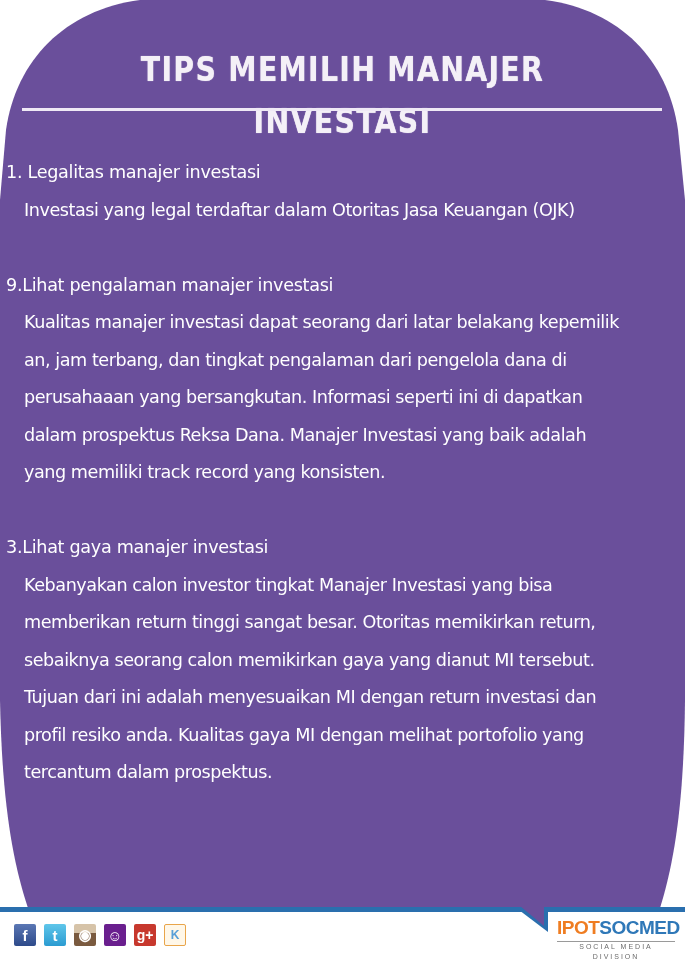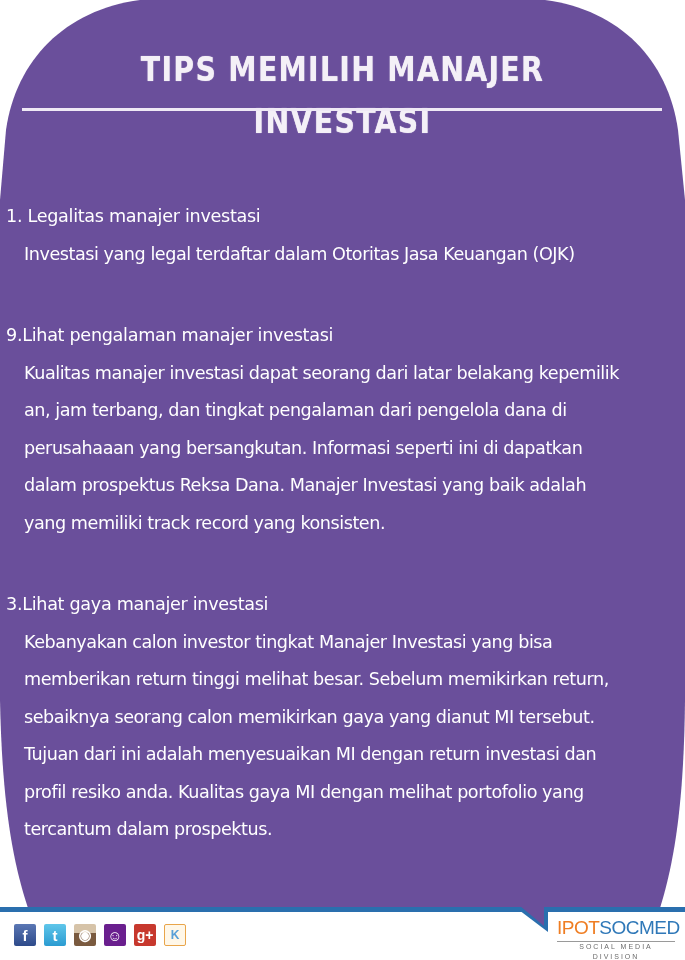--- a/index.html
+++ b/index.html
@@ -15,41 +15,41 @@
       transform: scaleX(0.86); transform-origin: center;
       text-shadow: 0 0 1px #e8e0f0;
     }
     .title-rule {
       position: absolute; left: 22px; top: 108px; width: 640px; height: 3px; background: #efe9f5;
     }
     .content {
       position: absolute; left: 6px; top: 154px; width: 675px; color: #ffffff;
       font-family: "DejaVu Sans", sans-serif; font-size: 17.6px; line-height: 37.5px;
     }
-    .section { margin-bottom: 37.5px; margin-top: 44px; }
+    .section { margin-bottom: 37.5px; }
     .section-head { white-space: nowrap; letter-spacing: -0.3px; }
     .section-body { padding-left: 18px; }
     .line { white-space: nowrap; letter-spacing: -0.45px; }
     .footer-icons {
       position: absolute; left: 14px; top: 924px; display: flex; gap: 8px;
     }
     .social {
       width: 22px; height: 22px; border-radius: 2px; display: flex; align-items: center; justify-content: center;
       font-family: "Liberation Sans", sans-serif; font-weight: bold; color: #fff; font-size: 15px;
     }
     .fb { background: linear-gradient(#5b77b4, #2d4a8a); }
     .tw { background: linear-gradient(#5fc6ea, #2b9bd1); }
     .ig { background: linear-gradient(#d6c3a8 0, #d6c3a8 40%, #7a5a3f 40%, #7a5a3f 100%); }
     .ya { background: #6a1f8e; }
     .gp { background: #c7382d; font-size: 14px; }
     .kk { background: #fff7e8; border: 1px solid #e9a54a; color: #5aa0d8; width: 20px; height: 20px; font-size: 12px; }
     .logo {
       position: absolute; left: 557px; top: 918px; width: 120px;
     }
-    .logo-main { font-family: "Liberation Sans", sans-serif; font-weight: normal; font-size: 19px; letter-spacing: -0.5px; line-height: 20px; white-space: nowrap; }
+    .logo-main { font-family: "Liberation Sans", sans-serif; font-weight: bold; font-size: 19px; letter-spacing: -0.5px; line-height: 20px; white-space: nowrap; }
     .logo-ipot { color: #ef7d22; }
     .logo-socmed { color: #2f78b8; }
     .logo-sub {
       margin-top: 3px; border-top: 1px solid #9a9a9a; border-bottom: 1px solid #bdbdbd;
       font-family: "Liberation Sans", sans-serif; font-size: 7px; letter-spacing: 2px;
       color: #6b6b6b; text-align: center; line-height: 10px; width: 118px;
     }
   </style>
 </head>
 <body>
@@ -82,21 +82,21 @@
       <div class="line">an, jam terbang, dan tingkat pengalaman dari pengelola dana di</div>
       <div class="line">perusahaaan yang bersangkutan. Informasi seperti ini di dapatkan</div>
       <div class="line">dalam prospektus Reksa Dana. Manajer Investasi yang baik adalah</div>
       <div class="line">yang memiliki track record yang konsisten.</div>
     </div>
   </div>
   <div class="section">
     <div class="section-head">3.Lihat gaya manajer investasi</div>
     <div class="section-body">
       <div class="line">Kebanyakan calon investor tingkat Manajer Investasi yang bisa</div>
-      <div class="line">memberikan return tinggi melihat besar. Sebelum memikirkan return,</div>
+      <div class="line">memberikan return tinggi sangat besar. Otoritas memikirkan return,</div>
       <div class="line">sebaiknya seorang calon memikirkan gaya yang dianut MI tersebut.</div>
       <div class="line">Tujuan dari ini adalah menyesuaikan MI dengan return investasi dan</div>
       <div class="line">profil resiko anda. Kualitas gaya MI dengan melihat portofolio yang</div>
       <div class="line">tercantum dalam prospektus.</div>
     </div>
   </div>
 </div>
 
 <div class="footer-icons">
   <div class="social fb">f</div>

